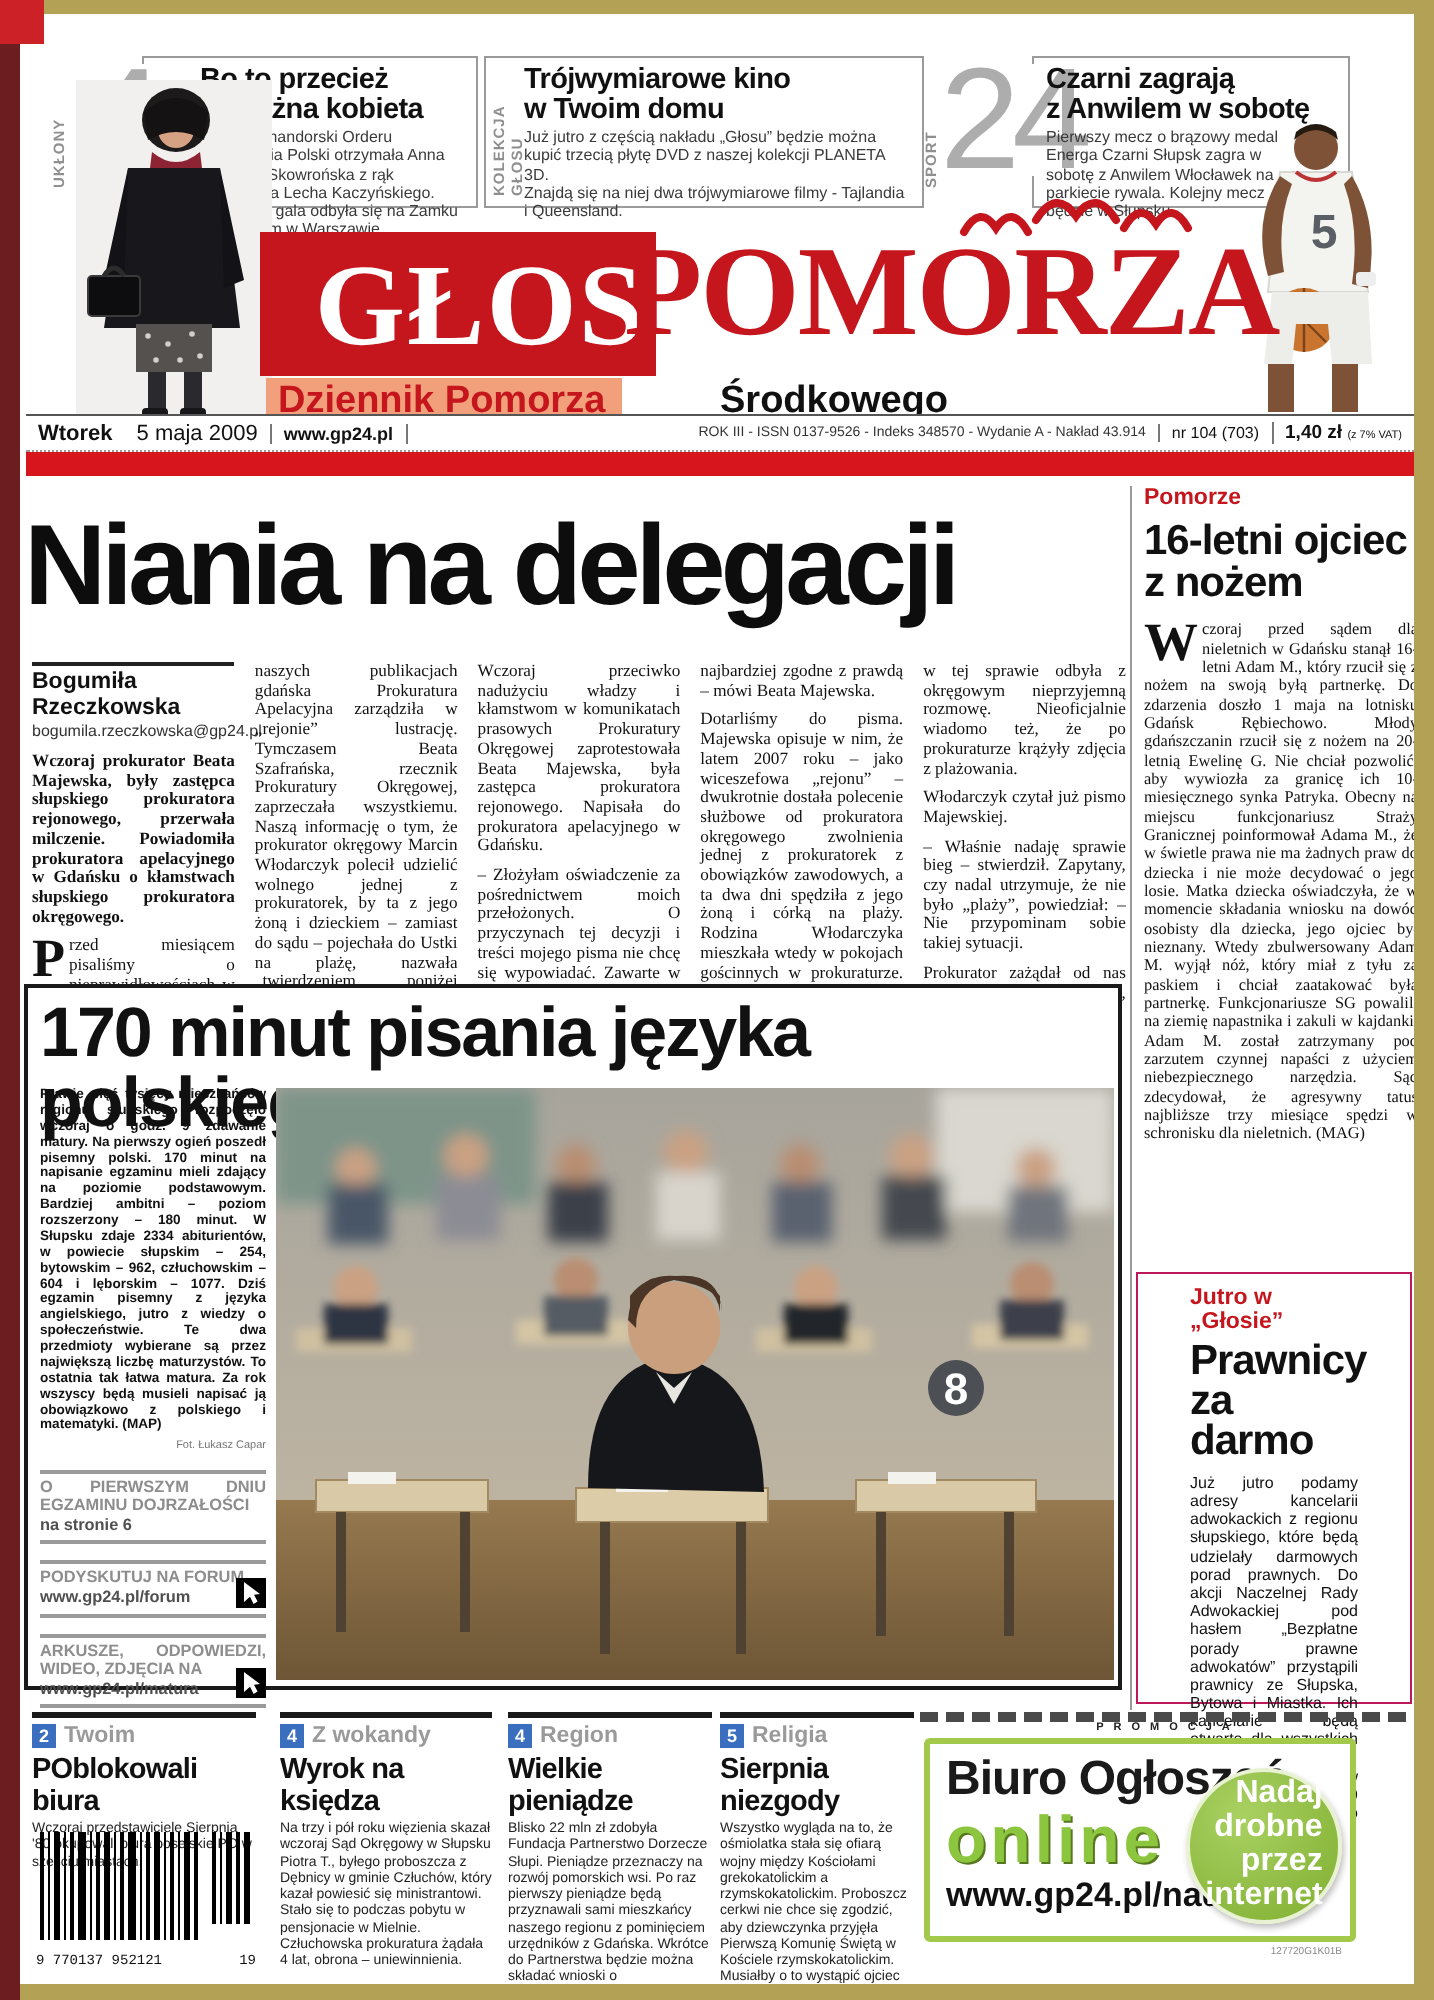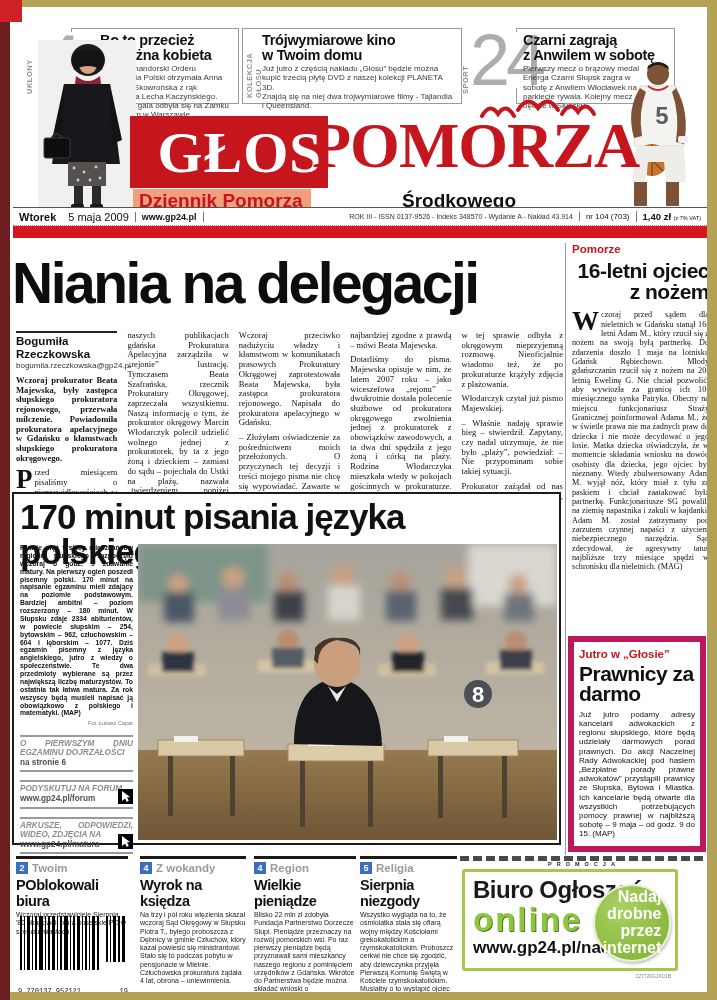--- a/index.html
+++ b/index.html
@@ -33,21 +33,21 @@
   .photo-player{position:absolute;left:600px;top:58px;width:100px;height:148px;z-index:7;}
   
   .mast-red{position:absolute;left:130px;top:116px;width:176px;height:72px;background:#c5161d;
       display:flex;align-items:center;justify-content:center;z-index:8;padding-left:22px;}
   .mast-red span{color:#fff;font-family:"Liberation Serif",serif;font-weight:700;font-size:58px;letter-spacing:1px;}
   .mast-word2{position:absolute;left:312px;top:114px;font-family:"Liberation Serif",serif;
       font-weight:700;font-size:64px;letter-spacing:-1px;color:#c5161d;line-height:1;z-index:8;}
   .birds{position:absolute;left:478px;top:92px;width:128px;height:30px;z-index:9;}
   .mast-sub1{position:absolute;left:133px;top:189px;background:#f2a07c;color:#c5161d;
       font-weight:800;font-size:19px;padding:1px 8px 2px 6px;z-index:8;}
-  .mast-sub2{position:absolute;left:360px;top:190px;color:#101010;font-weight:800;font-size:19px;z-index:8;margin-left:42px;}
+  .mast-sub2{position:absolute;left:360px;top:190px;color:#101010;font-weight:800;font-size:19px;z-index:8;}
   
   .dateline{position:absolute;left:13px;top:207px;width:694px;height:17px;display:flex;align-items:center;
       border-top:1px solid #555;border-bottom:1px dotted #999;background:#fff;z-index:10;font-size:8px;}
   .dl-cell{padding:0 6px;white-space:nowrap;}
   .dl-day{font-weight:700;font-size:11px;}
   .dl-date{font-size:11px;}
   .dl-url{font-weight:700;border-left:1px solid #777;border-right:1px solid #777;font-size:9px;}
   .dl-issue{flex:1;text-align:right;color:#333;font-size:7px;}
   .dl-nr{border-left:1px solid #777;font-size:8px;}
   .dl-price{border-left:1px solid #777;font-weight:800;font-size:9.5px;}
@@ -64,55 +64,55 @@
   .byline{font-family:"Liberation Sans",sans-serif;border-top:2px solid #222;padding-top:2px;margin-bottom:6px;}
   .byline .bname{font-weight:800;font-size:11.5px;display:block;}
   .byline .bmail{font-size:8px;color:#333;display:block;}
   .story-cols p{margin:0 0 5px 0;}
   .p-lead{font-weight:700;}
   .dropcap{float:left;font-size:27px;line-height:.82;font-weight:700;padding-right:2px;}
   
   .vline{position:absolute;left:565px;top:243px;width:1px;height:612px;background:#9a9a9a;z-index:8;}
   .rail{position:absolute;left:572px;top:243px;width:137px;z-index:9;}
   .rail-kicker{color:#c5161d;font-weight:800;font-size:11.5px;}
-  .rail-headline{font-weight:800;font-size:21px;line-height:.98;letter-spacing:-.5px;margin:6px 0 8px 0;text-align:right;}
+  .rail-headline{font-weight:800;font-size:21px;line-height:.98;letter-spacing:-.5px;margin:6px 0 8px 0;}
   .rail-body{font-family:"Liberation Serif",serif;font-size:8.2px;line-height:1.14;text-align:justify;
       height:322px;overflow:hidden;}
-  .tomorrow{position:absolute;left:568px;top:636px;width:138px;height:216px;border:6px solid #be185d;
-      padding:6px 5px;box-sizing:border-box;z-index:9;background:#fff;}
+  .tomorrow{position:absolute;left:568px;top:636px;width:138px;height:216px;border:1px solid #be185d;
+      padding:6px 26px;box-sizing:border-box;z-index:9;background:#fff;}
   .tm-label{color:#c5161d;font-weight:800;font-size:11.5px;}
   .tm-headline{font-weight:800;font-size:21px;line-height:.95;letter-spacing:-.5px;margin:4px 0 6px 0;}
   .tm-body{font-size:8px;line-height:1.15;text-align:justify;}
   
   .matura{position:absolute;left:12px;top:492px;width:549px;height:353px;border:2px solid #1a1a1a;
       box-sizing:border-box;background:#fff;z-index:9;}
   .matura-headline{font-weight:800;font-size:35px;letter-spacing:-1px;line-height:1;padding:5px 8px 3px 6px;}
   .matura-side{position:absolute;left:6px;top:50px;width:113px;font-weight:700;font-size:6.8px;
       line-height:1.16;text-align:justify;color:#111;}
   .photo-credit{text-align:right;font-weight:400;font-size:5.5px;color:#777;margin-top:3px;}
   .linkbox{position:relative;border-top:2px solid #9a9a9a;border-bottom:2px solid #9a9a9a;
       padding:2px 0 3px 0;margin-top:8px;}
-  .lb-title{color:#8d8d8d;font-weight:700;font-size:8.2px;line-height:1.1;text-transform:uppercase;font-style:italic;}
+  .lb-title{color:#8d8d8d;font-weight:700;font-size:8.2px;line-height:1.1;text-transform:uppercase;}
   .lb-sub{color:#4f4f4f;font-weight:700;font-size:8.2px;margin-top:1px;}
   .lb-cursor{position:absolute;right:0;bottom:3px;width:15px;height:15px;background:#000;}
   .photo-exam{position:absolute;left:124px;top:50px;width:419px;height:296px;}
   
   .brief{position:absolute;top:856px;border-top:3px solid #1a1a1a;padding-top:3px;z-index:9;}
   .b1{left:16px;width:112px;} .b2{left:140px;width:106px;} .b3{left:254px;width:102px;} .b4{left:360px;width:97px;}
   .brief-head{display:flex;align-items:center;gap:4px;}
   .brief-num{width:12px;height:12px;background:#3a6fc0;color:#fff;font-weight:800;font-size:9px;
       display:flex;align-items:center;justify-content:center;}
   .brief-kicker{color:#9a9a9a;font-weight:700;font-size:11.5px;}
   .brief-headline{font-weight:800;font-size:14.5px;letter-spacing:-.4px;margin:3px 0 2px 0;}
   .brief-body{font-size:7px;line-height:1.18;color:#222;}
   
   .barcode{position:absolute;left:18px;top:916px;width:110px;z-index:9;}
   .barcode svg{display:block;}
   .barcode-digits{display:flex;justify-content:space-between;font-family:"Liberation Mono",monospace;
-      font-size:7px;margin-top:17px;}
+      font-size:7px;margin-top:7px;}
   
   .ad-perf{position:absolute;left:460px;top:856px;width:248px;height:5px;z-index:9;
       background:repeating-linear-gradient(90deg,#4a4a4a 0 9px,transparent 9px 13px);}
   .ad-label{position:absolute;left:460px;top:861px;width:248px;text-align:center;font-weight:700;
       font-size:5.5px;letter-spacing:5px;color:#222;z-index:9;}
   .ad-box{position:absolute;left:462px;top:869px;width:216px;height:102px;border:3px solid #a2c94a;
       border-radius:3px;background:#fff;box-sizing:border-box;padding:4px 8px;z-index:9;}
   .ad-title{font-size:24px;font-weight:600;letter-spacing:-.5px;color:#1a1a1a;}
   .ad-online{font-size:33px;font-weight:800;color:#8cc63f;letter-spacing:2px;line-height:.95;
       text-shadow:1px 1px 0 #57771f;}

